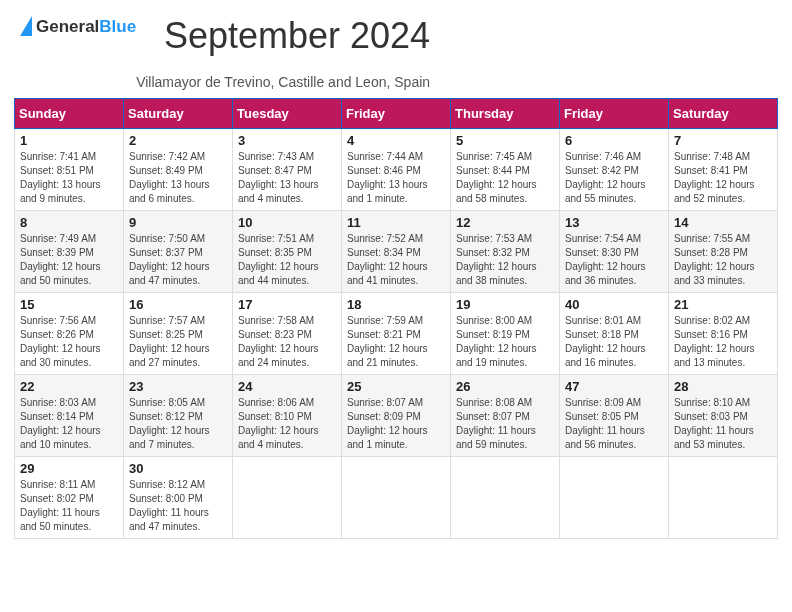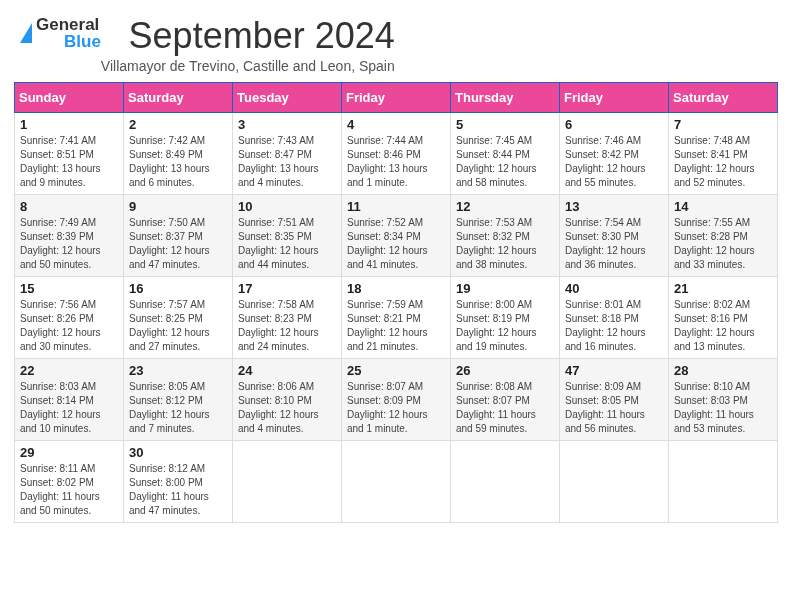--- a/index.html
+++ b/index.html
@@ -19,32 +19,32 @@
     }
     .month-title {
       font-size: 36px;
       font-weight: normal;
       color: #333;
       line-height: 1.1;
     }
     .subtitle {
       font-size: 14px;
       color: #555;
-      margin-top: 2px;
+      margin-top: 18px;
     }
     .calendar-wrapper {
       padding: 0 14px 10px 14px;
     }
     table {
       width: 100%;
       border-collapse: collapse;
       table-layout: fixed;
     }
     thead tr th {
-      background: #ec4899;
+      background: #be185d;
       color: #fff;
       font-size: 13px;
       font-weight: bold;
       padding: 7px 4px;
       text-align: left;
       border: 1px solid #1565c0;
     }
     tbody tr td {
       vertical-align: top;
       border: 1px solid #ddd;
@@ -72,42 +72,42 @@
     td.empty {
       background: #fff !important;
     }
     .logo-wrapper {
       display: flex;
       align-items: center;
       gap: 4px;
     }
     .logo-text {
       display: flex;
-      flex-direction: column;
+      flex-direction: row;
       line-height: 1;
     }
     
     .logo-arrow {
       width: 0;
       height: 0;
       border-left: 12px solid transparent;
       border-right: 0px solid transparent;
       border-bottom: 20px solid #2196f3;
       display: inline-block;
     }
   </style>
 </head>
 <body>
 
 <div class="header">
   <div class="logo-wrapper">
     <div class="logo-arrow"></div>
     <div class="logo-text">
       <span style="font-size:17px;font-weight:bold;color:#333;">General</span>
-      <span style="font-size:17px;font-weight:bold;color:#2196f3;margin-left:28px;">Blue</span>
+      <span style="font-size:17px;font-weight:bold;color:#2196f3;">Blue</span>
     </div>
   </div>
   <div class="title-block">
     <div class="month-title">September 2024</div>
     <div class="subtitle">Villamayor de Trevino, Castille and Leon, Spain</div>
   </div>
 </div>
 
 <div class="calendar-wrapper">
   <table>

